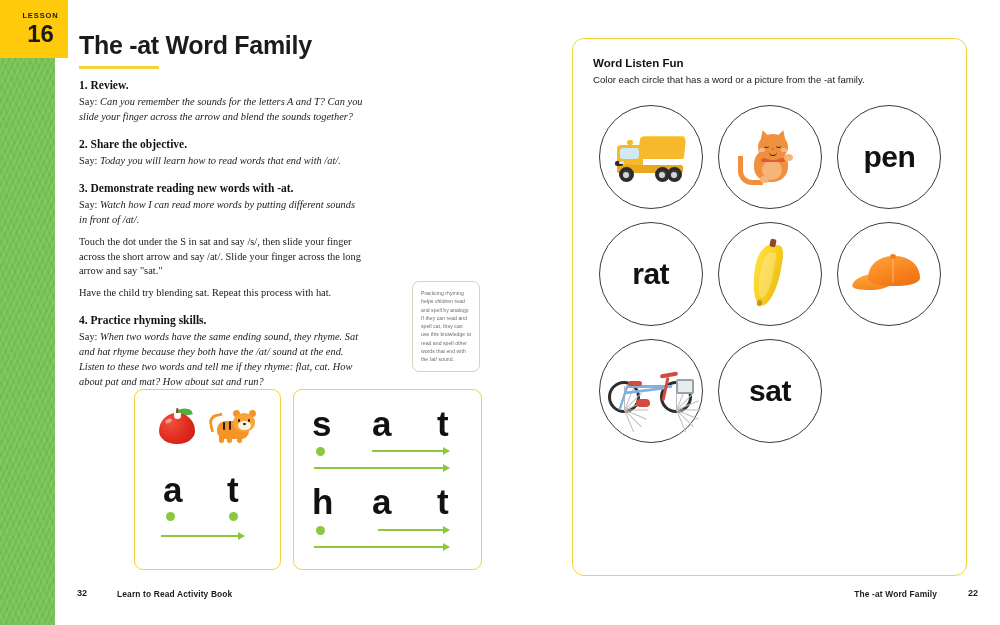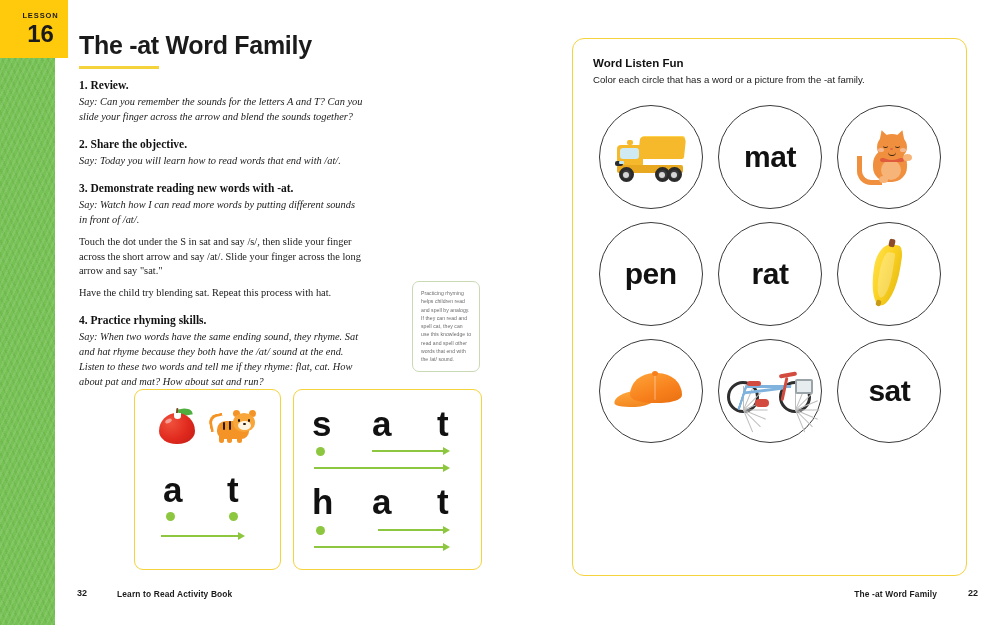--- a/index.html
+++ b/index.html
@@ -46,21 +46,21 @@
     font-family:"Liberation Serif", serif;
     font-size:11.5px;font-weight:bold;color:#111;
     margin:0 0 3px 0;line-height:1.25;
   }
   .h-step.sp{margin-top:12px;}
   .p-serif{
     font-family:"Liberation Serif", serif;
     font-size:10.4px;color:#1a1a1a;line-height:1.42;margin:0 0 7px 0;
   }
   .p-serif em{font-style:italic;}
-  .say{font-style:italic;}
+  .say{}
 
   
   .tip{
     position:absolute;left:357px;top:281px;width:68px;
     border:1px solid #c9d9b4;border-radius:7px;background:#ffffff;
     padding:7px 7px 8px 8px;box-sizing:border-box;
   }
   .tip p{
     margin:0;font-size:5.1px;line-height:1.62;color:#6b6b6b;
     letter-spacing:.05px;
@@ -489,23 +489,20 @@
               </div>
             <div class="wheel w2">
                 <i></i>
               </div>
             <div class="wheel w3">
                 <i></i>
               </div>
           </div>
         </div>
 
-        <div class="circle">
-          <span class="word">mat</span>
-        </div>
 
         <div class="circle">
           <div class="cat">
             <div class="ctail"></div>
             <div class="cbody"></div>
               <div class="belly"></div>
             <div class="paw dn"></div>
             <div class="collar"></div>
             <div class="cear l"></div>
               <div class="cear r"></div>

